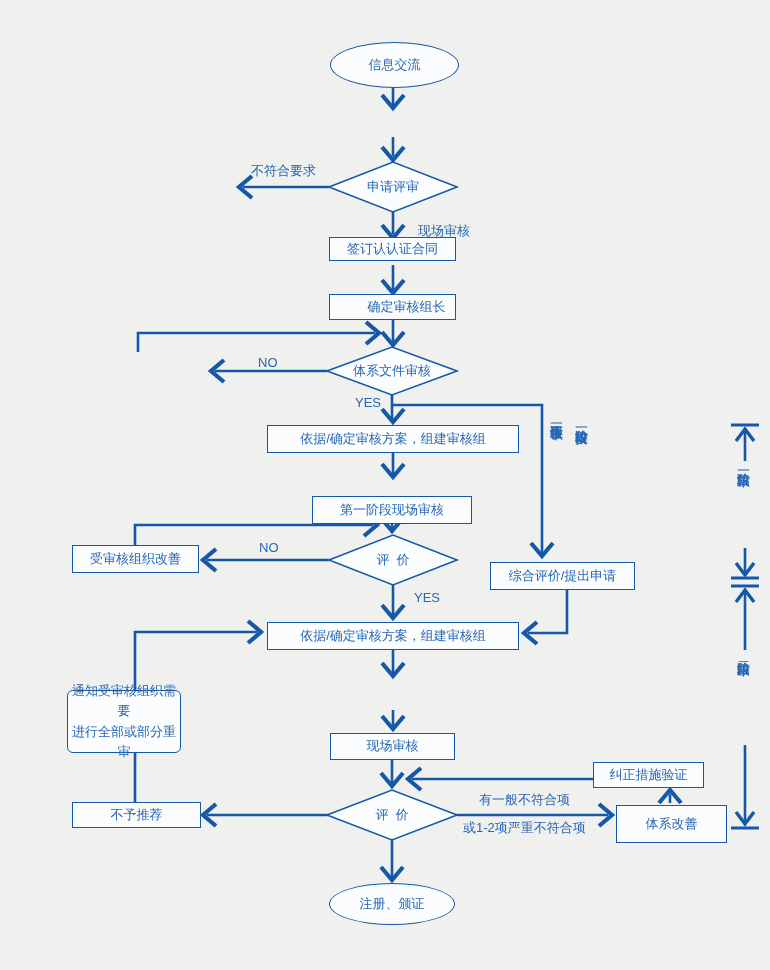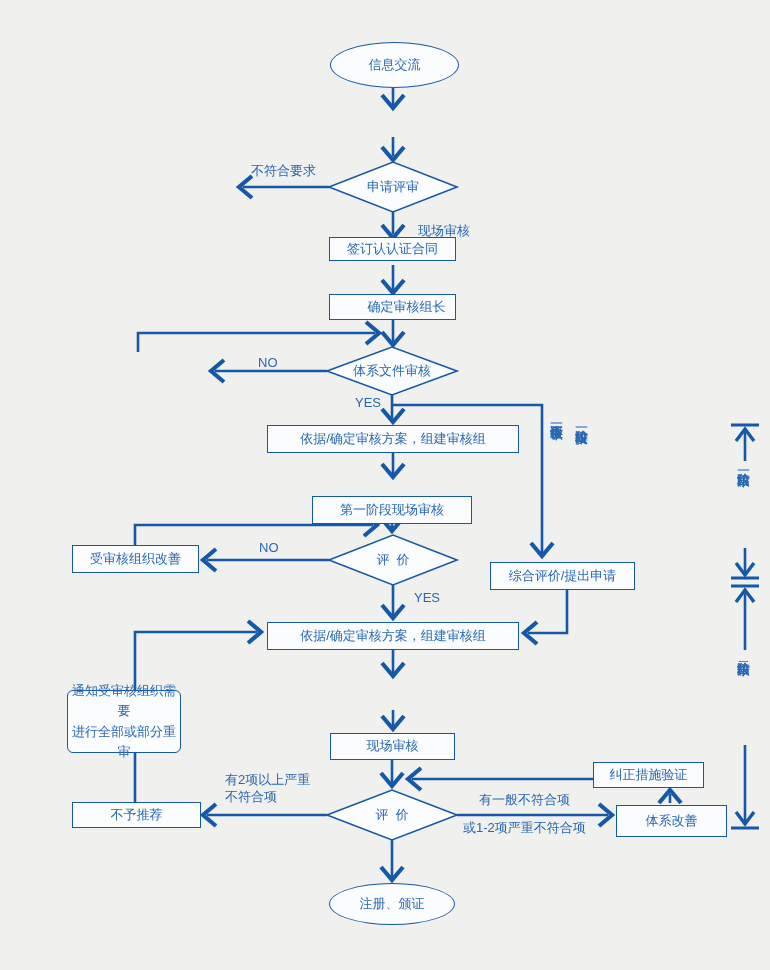--- a/index.html
+++ b/index.html
@@ -108,32 +108,30 @@
   <div class="node" style="left:285px;top:496px;width:160px;height:28px;">第一阶段现场审核</div>
   <div class="dtext" style="left:302px;top:535px;width:128px;height:50px;">评  价</div>
   <div class="node" style="left:45px;top:545px;width:127px;height:28px;">受审核组织改善</div>
   <div class="node" style="left:463px;top:562px;width:145px;height:28px;">综合评价/提出申请</div>
   <div class="node" style="left:240px;top:622px;width:252px;height:28px;">依据/确定审核方案，组建审核组</div>
   <div class="node" style="left:303px;top:733px;width:125px;height:27px;">现场审核</div>
   <div class="node" style="left:40px;top:690px;width:114px;height:63px;border-radius:6px;">通知受审核组织需要
 进行全部或部分重审</div>
   <div class="node" style="left:45px;top:802px;width:129px;height:26px;text-align:right;">不予推荐</div>
   <div class="dtext" style="left:300px;top:790px;width:130px;height:50px;">评  价</div>
-  <div class="node" style="left:589px;top:805px;width:111px;height:32px;">体系改善</div>
+  <div class="node" style="left:589px;top:805px;width:111px;height:38px;">体系改善</div>
   <div class="node" style="left:566px;top:762px;width:111px;height:26px;">纠正措施验证</div>
   <div class="node ellipse" style="left:302px;top:883px;width:126px;height:42px;">注册、颁证</div>
 
   <div class="lbl" style="left:224px;top:163px;">不符合要求</div>
   <div class="lbl" style="left:391px;top:223px;">现场审核</div>
   <div class="lbl" style="left:231px;top:355px;">NO</div>
   <div class="lbl" style="left:328px;top:395px;">YES</div>
   <div class="lbl" style="left:232px;top:540px;">NO</div>
   <div class="lbl" style="left:387px;top:590px;">YES</div>
-  <div class="lbl" style="left:198px;top:772px;">有2项以上严重
-不符合项</div>
   <div class="lbl" style="left:452px;top:792px;">有一般不符合项</div>
   <div class="lbl" style="left:436px;top:820px;">或1-2项严重不符合项</div>
 
   <div class="vtext" style="left:523px;top:416px;height:160px;">再认证审核一般不</div>
   <div class="vtext" style="left:548px;top:420px;height:140px;">安排一阶段审核</div>
 
   <div class="vtext" style="left:710px;top:463px;height:90px;">第一阶段审核</div>
   <div class="vtext" style="left:710px;top:652px;height:92px;">第二阶段审核</div>
 
 </div>

